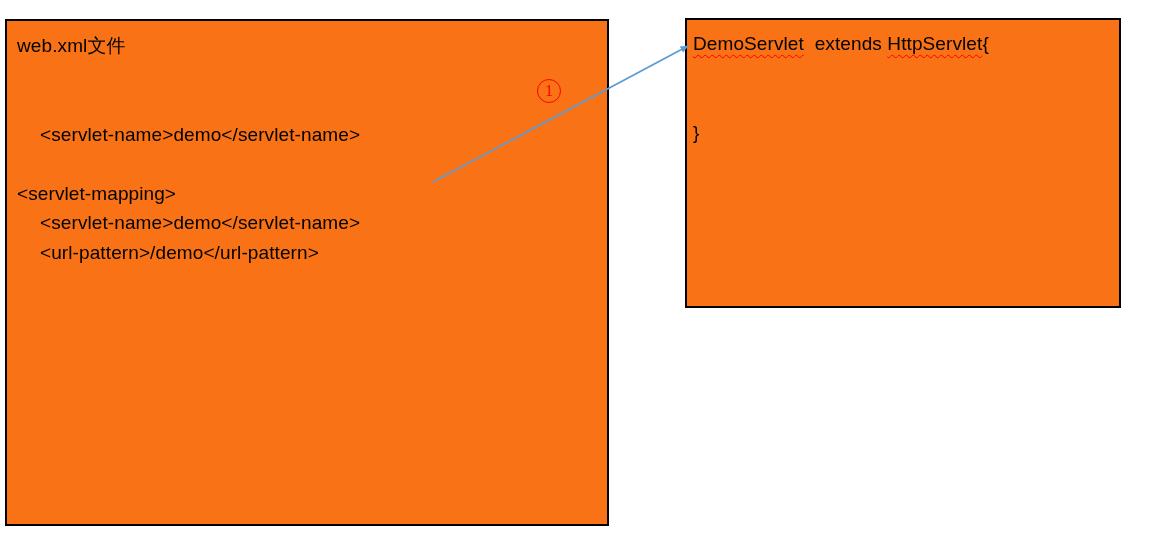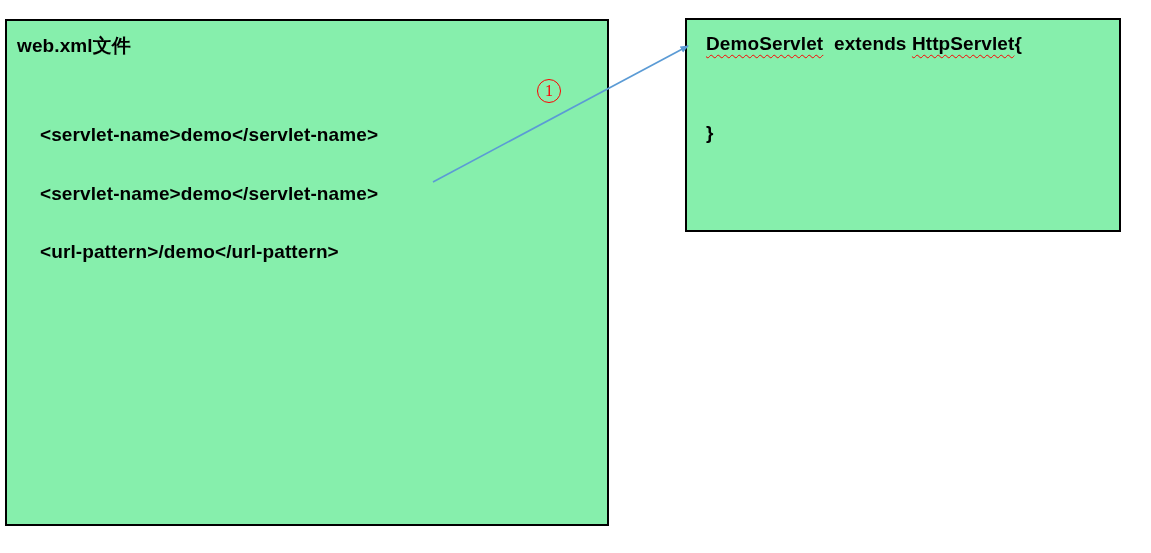--- a/index.html
+++ b/index.html
@@ -10,33 +10,32 @@
     color: #000000;
     overflow: hidden;
   }
   .canvas {
     position: relative;
     width: 1151px; height: 553px;
     background: #ffffff;
   }
   .box {
     position: absolute;
-    background: #86efac;
+    background: #f97316;
     border: 2px solid #000000;
-    font-weight: bold;
   }
   .box-left {
     left: 5px; top: 19px;
     width: 604px; height: 507px;
     padding: 10px 12px 0 10px;
   }
   .box-right {
     left: 685px; top: 18px;
-    width: 436px; height: 214px;
-    padding: 9px 8px 0 19px;
+    width: 436px; height: 290px;
+    padding: 9px 8px 0 6px;
   }
   .code-line, .box-title {
     font-size: 19px;
     line-height: 29.5px;
     white-space: pre;
     letter-spacing: 0.1px;
   }
   .wavy {
     text-decoration: underline;
     text-decoration-style: wavy;
@@ -70,22 +69,23 @@
 
 <div class="canvas">
 
   <div class="box box-left">
     <div class="box-title">web.xml文件</div>
     <div id="left-lines">
         <div class="code-line" style="padding-left: 0px;">&nbsp;</div>
         <div class="code-line" style="padding-left: 0px;">&nbsp;</div>
         <div class="code-line" style="padding-left: 23px;"><span>&lt;servlet-name&gt;demo&lt;/servlet-name&gt;</span></div>
         <div class="code-line" style="padding-left: 0px;">&nbsp;</div>
+        <div class="code-line" style="padding-left: 0px;"><span>&lt;servlet-mapping&gt;</span></div>
         <div class="code-line" style="padding-left: 23px;"><span>&lt;servlet-name&gt;demo&lt;/servlet-name&gt;</span></div>
-        <div class="code-line" style="padding-left: 23px; margin-top: 29px;"><span>&lt;url-pattern&gt;/demo&lt;/url-pattern&gt;</span></div>
+        <div class="code-line" style="padding-left: 23px;"><span>&lt;url-pattern&gt;/demo&lt;/url-pattern&gt;</span></div>
       </div>
   </div>
 
   <div class="box box-right">
     <div id="right-lines">
         <div class="code-line" style="padding-left: 0px;"><span class="wavy">DemoServlet</span><span>  extends </span><span class="wavy">HttpServlet</span><span>{</span></div>
         <div class="code-line" style="padding-left: 0px;">&nbsp;</div>
         <div class="code-line" style="padding-left: 0px;">&nbsp;</div>
         <div class="code-line" style="padding-left: 0px;"><span>}</span></div>
       </div>

